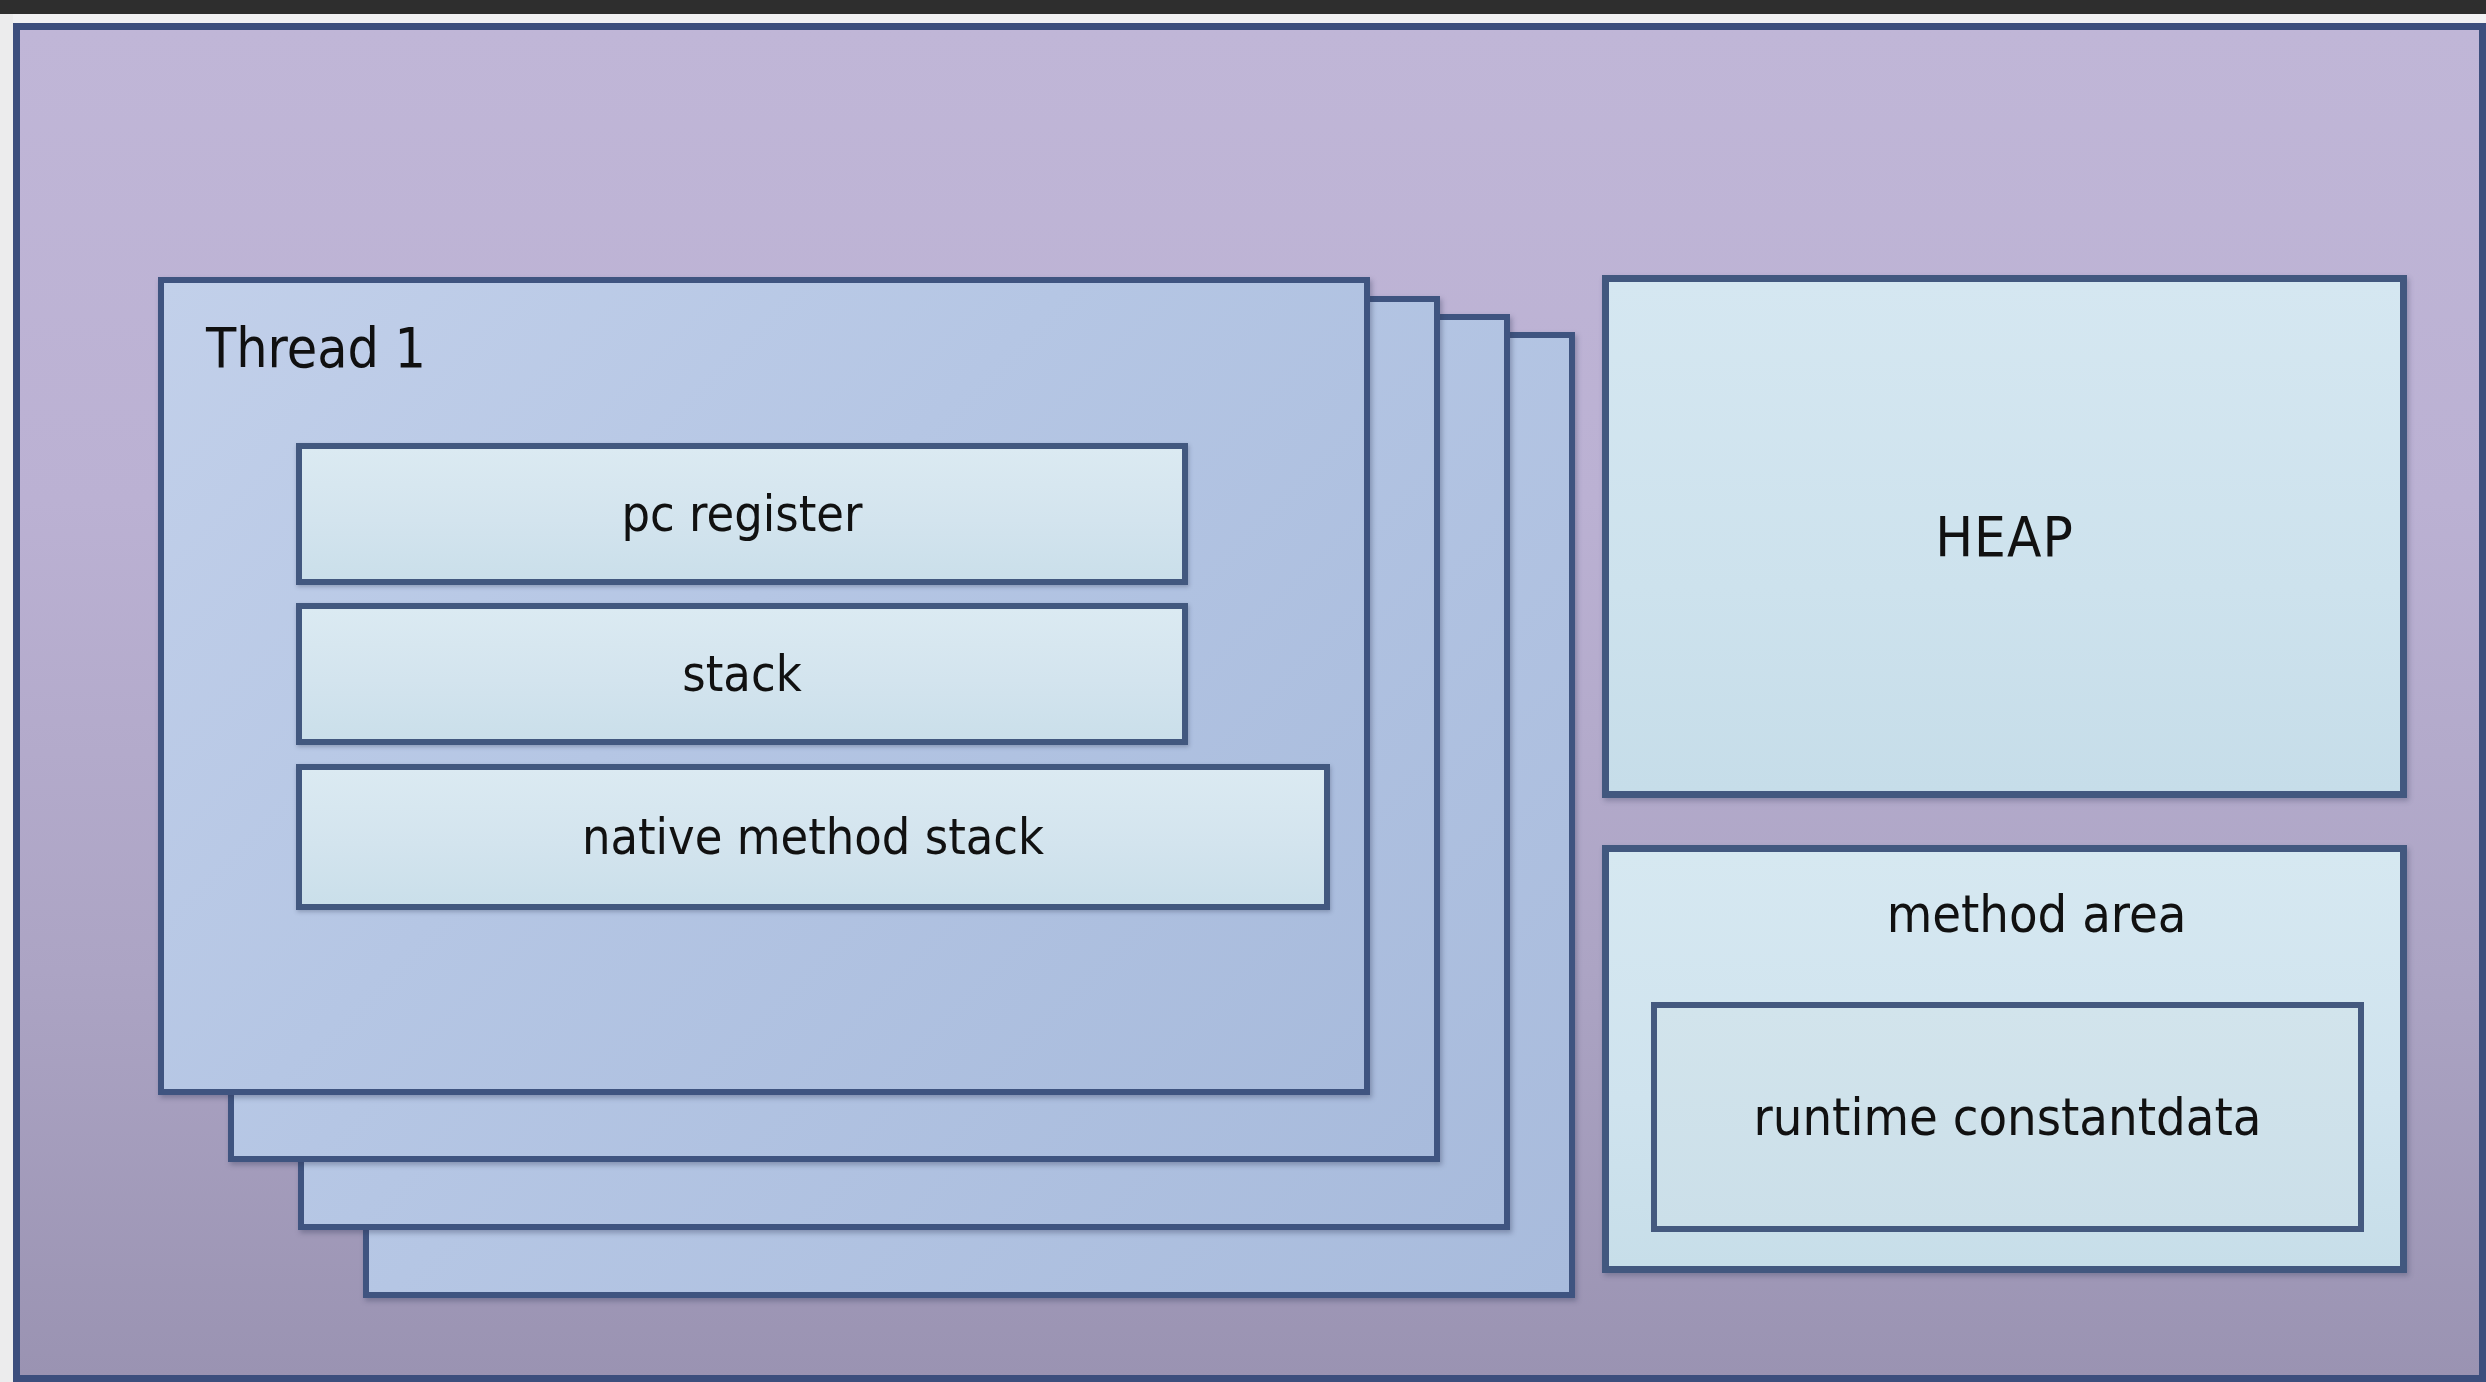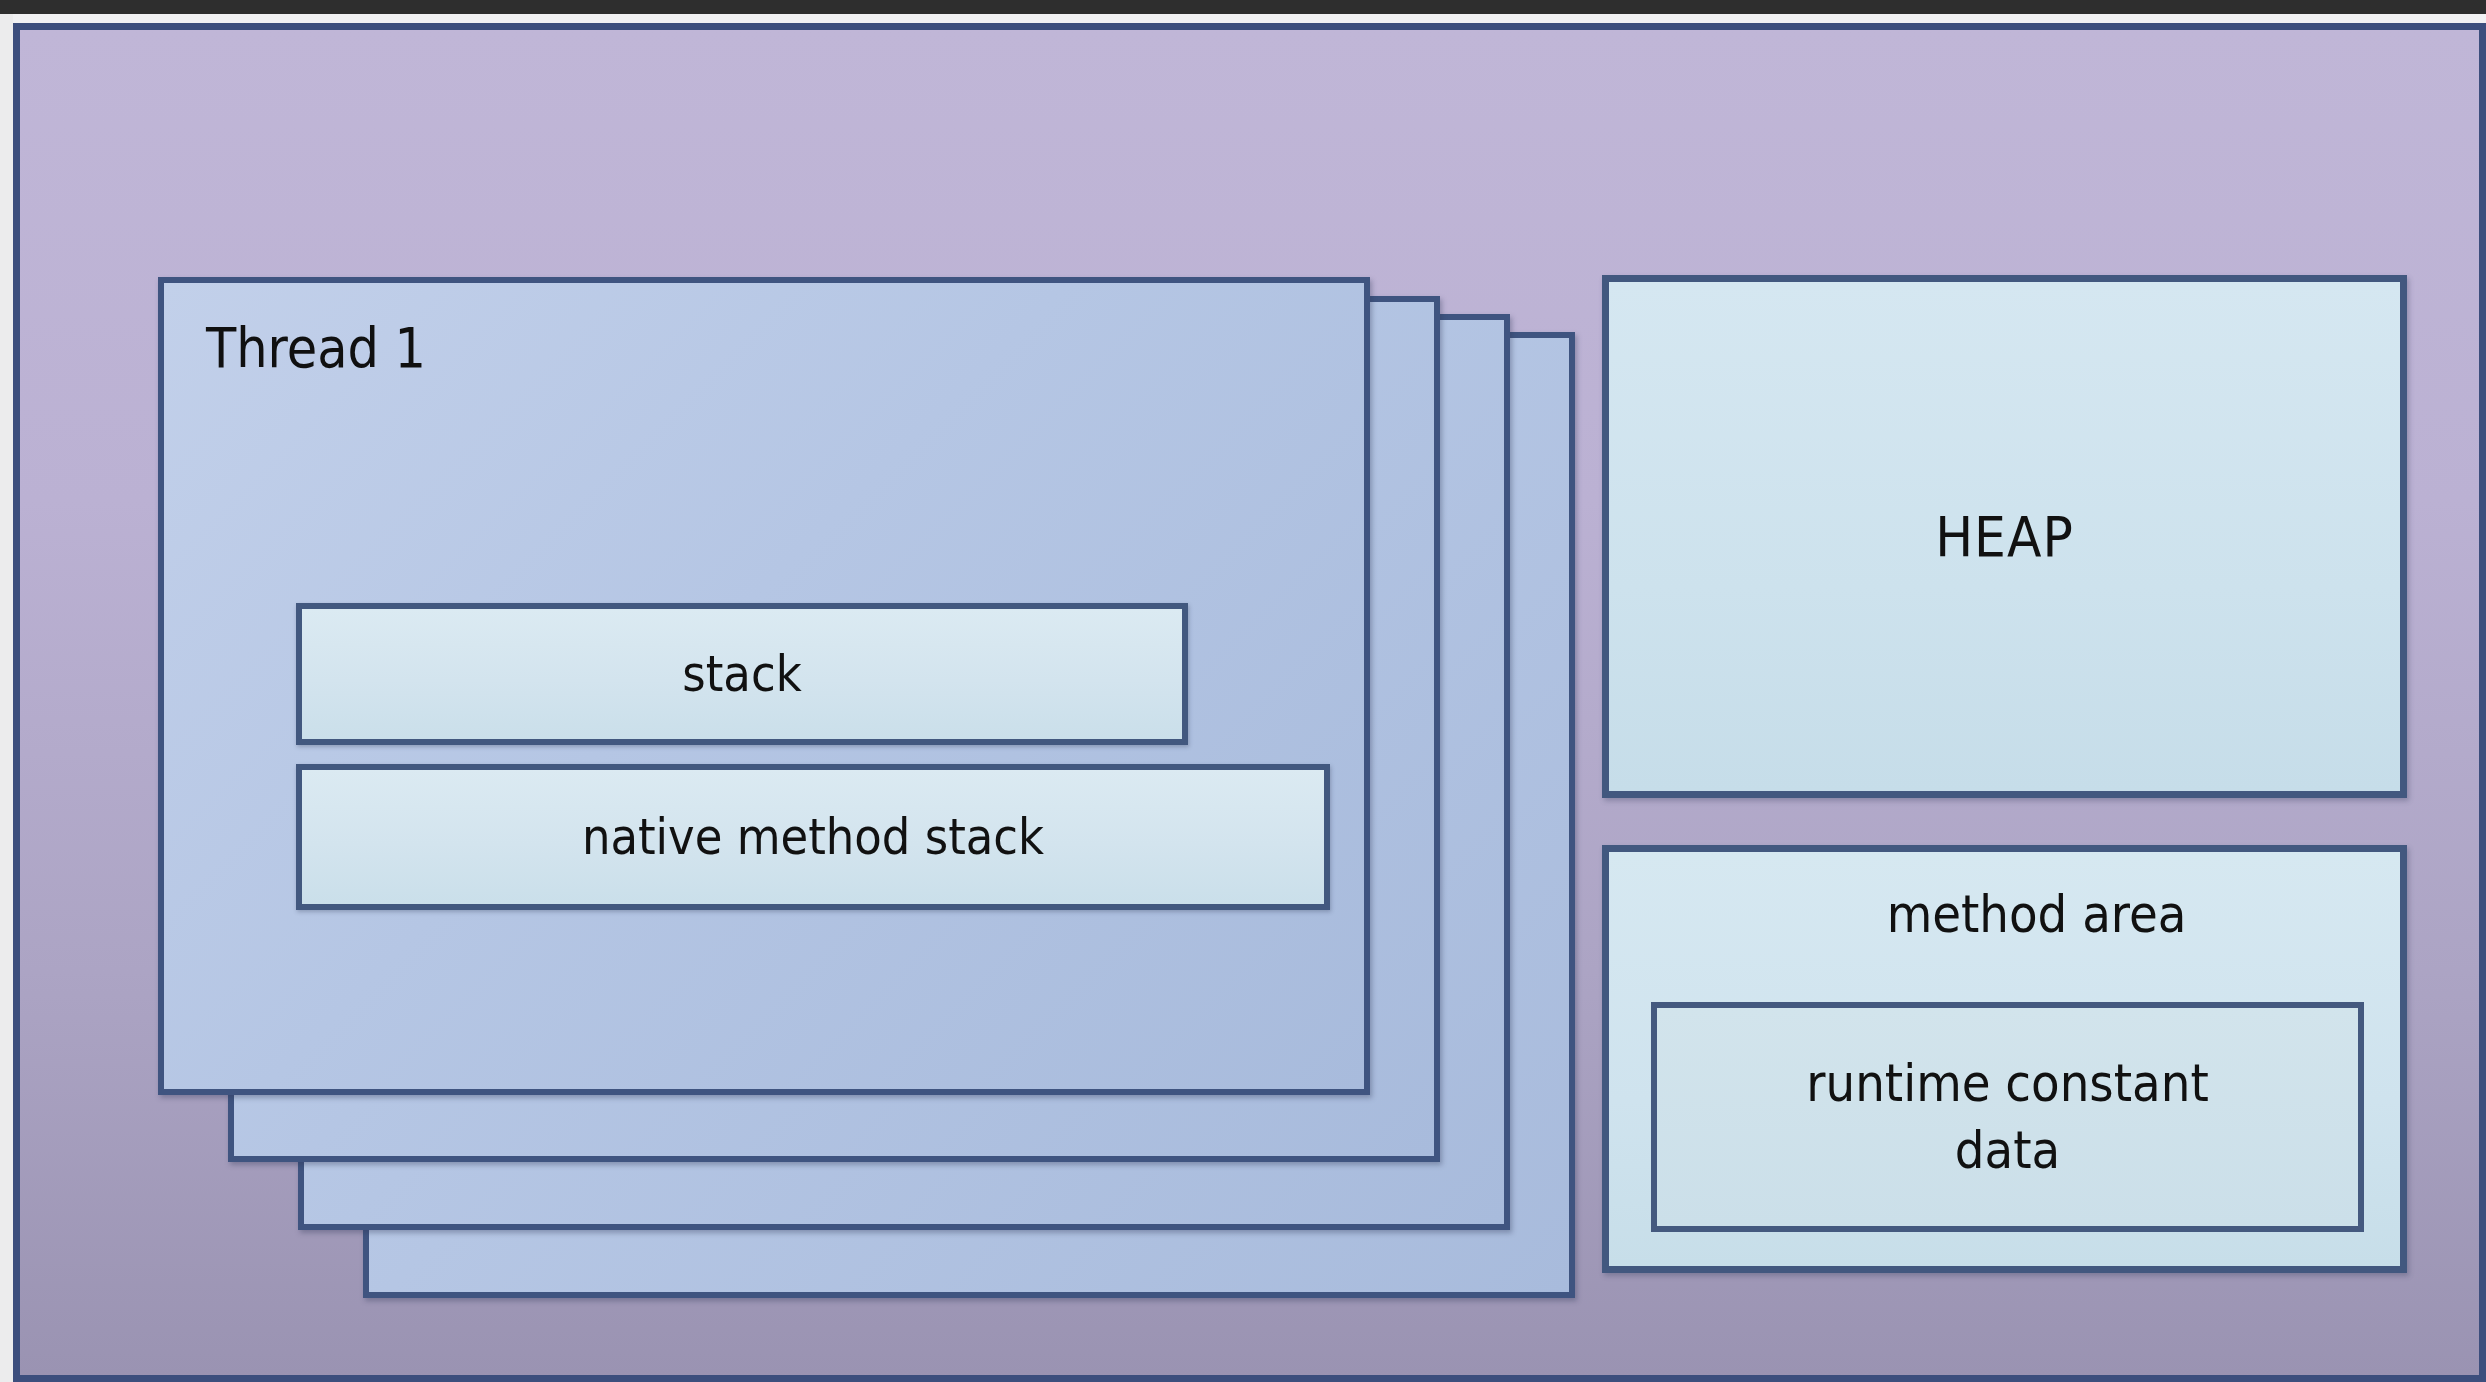--- a/index.html
+++ b/index.html
@@ -152,21 +152,21 @@
   .rcp-box {
     position: absolute;
     left: 42px;
     top: 150px;
     width: 713px;
     height: 230px;
     box-sizing: border-box;
     border: 6px solid #44597f;
     background: linear-gradient(to bottom, #d2e4ec 0%, #cbdfe9 100%);
     display: flex;
-    flex-direction: column;
+    flex-direction: row;
     align-items: center;
     justify-content: center;
     line-height: 1.28;
     font-size: 52px;
     color: #111111;
     text-align: center;
   }
 </style>
 </head>
 <body>
@@ -183,20 +183,21 @@
     <div class="thread-stack">
 
       <div class="thread-card tc4"></div>
       <div class="thread-card tc3"></div>
       <div class="thread-card tc2"></div>
 
       <div class="thread-card tc1">
 
         <div class="thread-label">Thread 1</div>
 
+        <div class="inner-box ib-pc">pc register</div>
 
         <div class="inner-box ib-stack">stack</div>
 
         <div class="inner-box ib-native">native method stack</div>
 
       </div>
     </div>
 
     <div class="heap-box">
       <span class="heap-label">HEAP</span>

